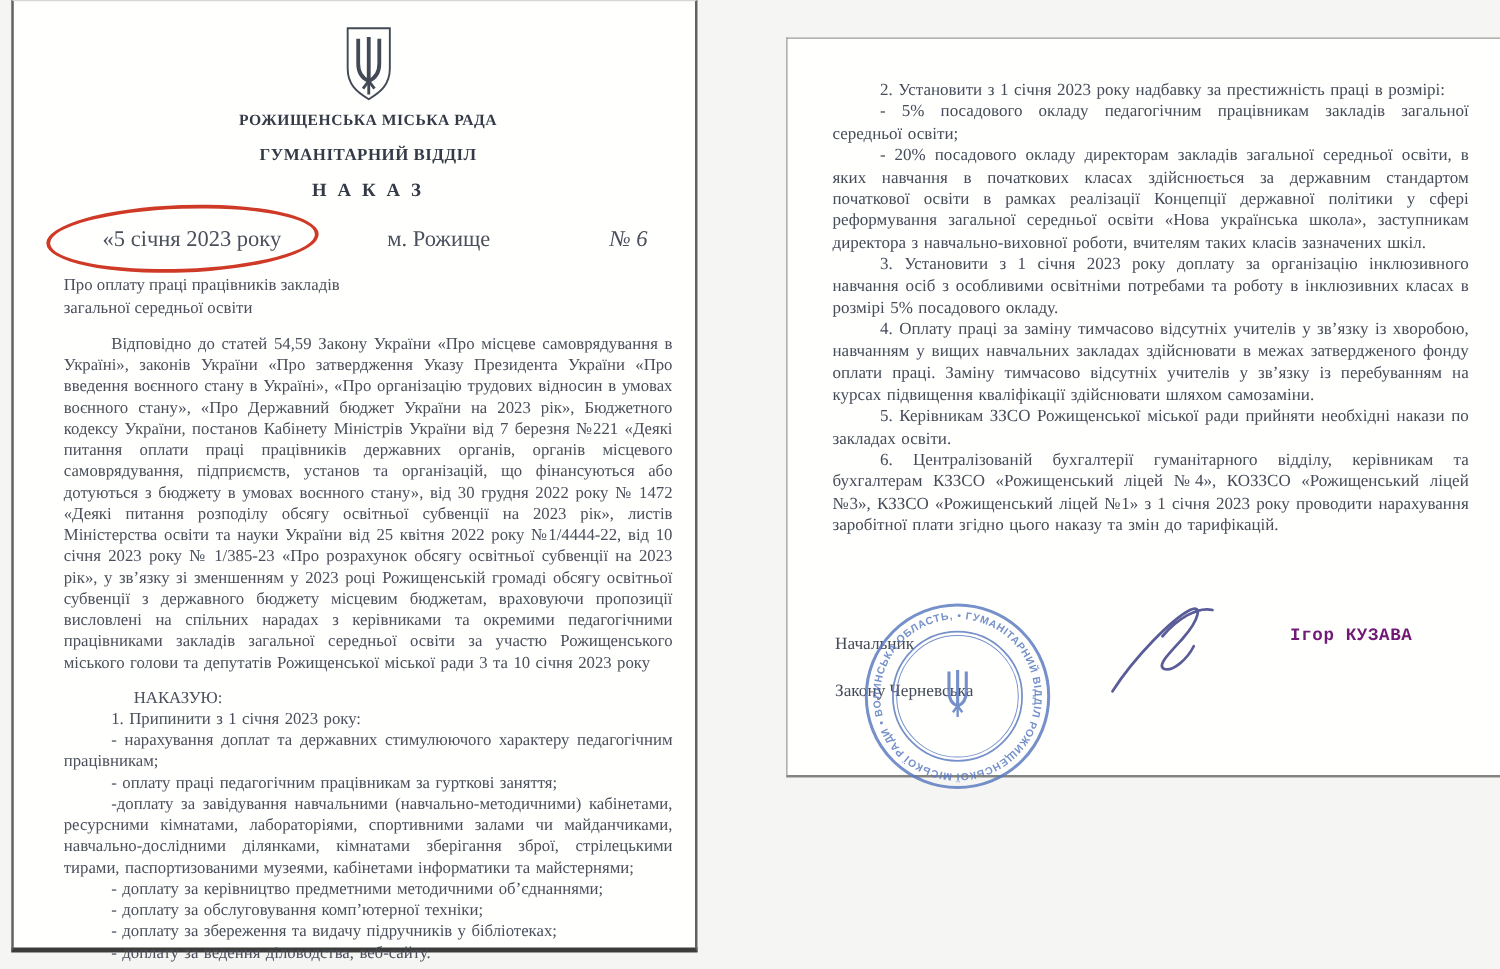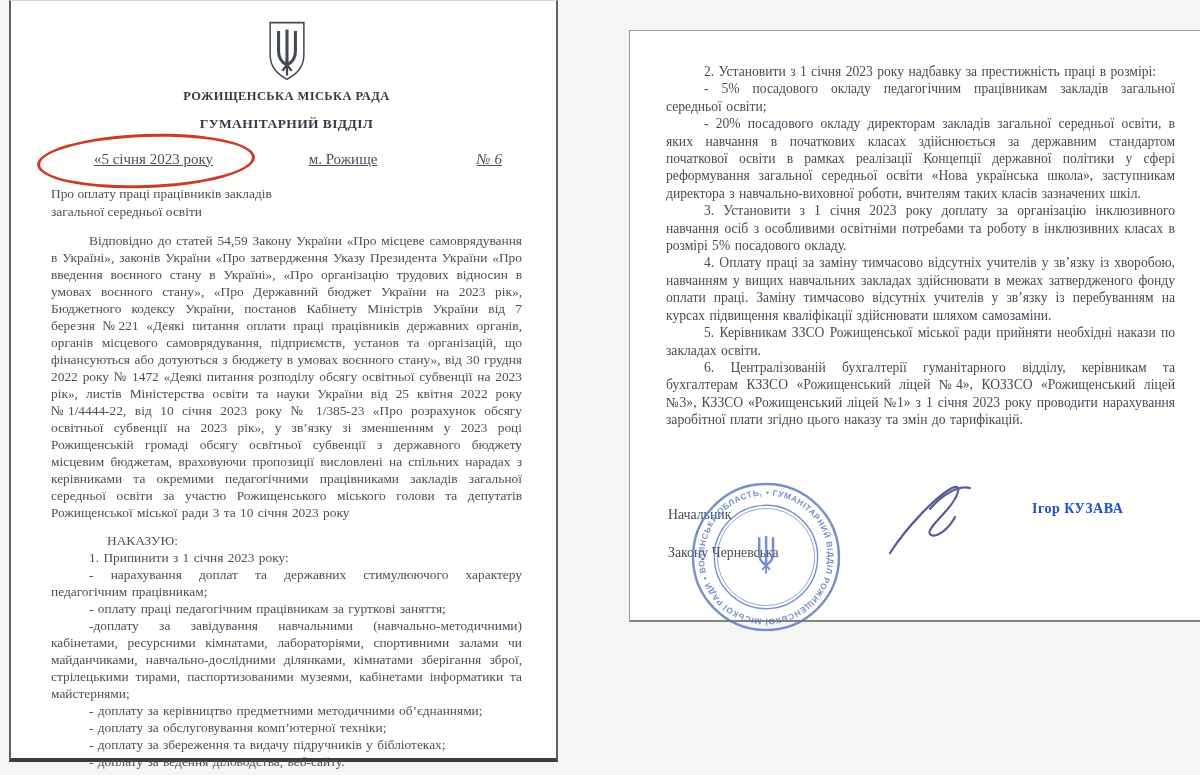--- a/index.html
+++ b/index.html
@@ -13,21 +13,21 @@
   .canvas { position:absolute; inset:0; }
 
   
   .page { background:#fffffe; position:absolute; }
   .page-left {
     left:9px; top:0; width:549px; height:762px;
     border-left:2px solid #61615f;
     border-right:2px solid #61615f;
     border-top:1px solid #d7d7d3;
     border-bottom:4px solid #3c3c3a;
-    padding:14px 34px 0 40px;
+    padding:14px 18px 0 40px;
   }
   .page-right {
     left:601px; top:30px; width:584px; height:592px;
     border:1px solid #9a9a96;
     border-right:2px solid #6e6e6a;
     border-bottom:2px solid #83837f;
     padding:32px 36px 0 36px;
     margin-left:28px;
   }
 
@@ -51,40 +51,40 @@
   .h-dept {
     text-align:center; font-weight:bold; font-size:13.5px; color:#343a46;
     margin-top:11px; letter-spacing:.4px;
   }
   .h-doctype {
     text-align:center; font-weight:bold; font-size:15px; color:#343a46;
     margin-top:13px; letter-spacing:2.5px;
   }
   .date-row {
     margin-top:19px; display:flex; align-items:center;
-    font-size:15px; color:#4a4f5b; position:relative;text-decoration:underline;
+    font-size:18px; color:#4a4f5b; position:relative;
   }
   .date-cell { width:205px; text-align:center; }
   .place-cell { flex:1; text-align:center; }
   .num-cell { width:72px; margin-right:20px; text-align:right; font-style:italic; }
   .date-ellipse {
     position:absolute; left:-14px; top:-17px; width:218px; height:54px;
     border:3px solid #cf3a27; border-radius:50%;
     transform:rotate(-2deg); pointer-events:none;
   }
   .subject { margin-top:17px; font-size:13.4px; line-height:18px; color:#4a4f5b; }
   .preamble { margin-top:11px; }
   .order-head { margin-top:12px; padding-left:56px; font-size:13.4px; color:#4a4f5b; }
   .item-first { text-indent:38px; }
   .items .para { text-indent:38px; }
 
   
   .sig-position { position:absolute; left:38px; top:476px; font-size:13.8px; color:#454b58; }
   .sig-name-left { position:absolute; left:38px; top:514px; font-size:13.8px; color:#454b58; }
-  .sig-name-right { position:absolute; left:402px; top:470px; font-size:14px; font-weight:bold; color:#1d4ed8; letter-spacing:.5px; }
+  .sig-name-right { position:absolute; left:402px; top:470px; font-size:14px; font-weight:bold; color:#701a75; letter-spacing:.5px;font-family:Liberation Mono, monospace; }
   .sig-stroke { position:absolute; left:250px; top:444px; width:130px; height:90px; color:#5a5c98; }
   .stamp { position:absolute; left:60px; top:450px; width:152px; height:152px; opacity:.82; color:#5878bf; }
   .stamp text { font-family:"Liberation Sans", sans-serif; font-weight:bold; fill:#5878bf; }
 </style>
 </head>
 <body>
 
 <svg width="0" height="0" style="position:absolute" aria-hidden="true">
   <defs>
     <g id="tryzub-shape" fill="none" stroke="currentColor">
@@ -103,20 +103,21 @@
 
     <div class="emblem">
       <svg viewBox="0 0 60 80" width="46" height="64">
         <path d="M8,3 H52 V45 C52,62 42,70 30,77 C18,70 8,62 8,45 Z" fill="none" stroke="currentColor" stroke-width="2"></path>
         <use href="#tryzub-shape" transform="translate(0,2) scale(1)"></use>
       </svg>
     </div>
 
     <div class="h-council">РОЖИЩЕНСЬКА МІСЬКА РАДА</div>
     <div class="h-dept">ГУМАНІТАРНИЙ ВІДДІЛ</div>
+    <div class="h-doctype">Н А К А З</div>
 
     <div class="date-row">
       <span class="date-ellipse"></span>
       <span class="date-cell">«5 січня 2023 року</span>
       <span class="place-cell">м. Рожище</span>
       <span class="num-cell">№ 6</span>
     </div>
 
     <div class="subject">
       <div>Про оплату праці працівників закладів</div>

